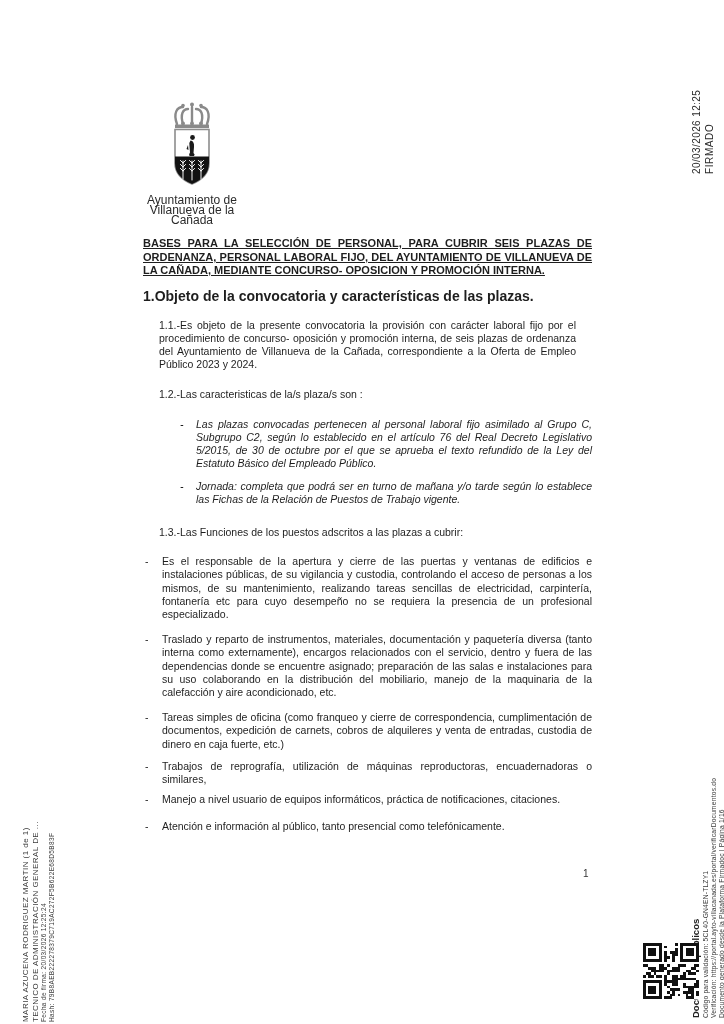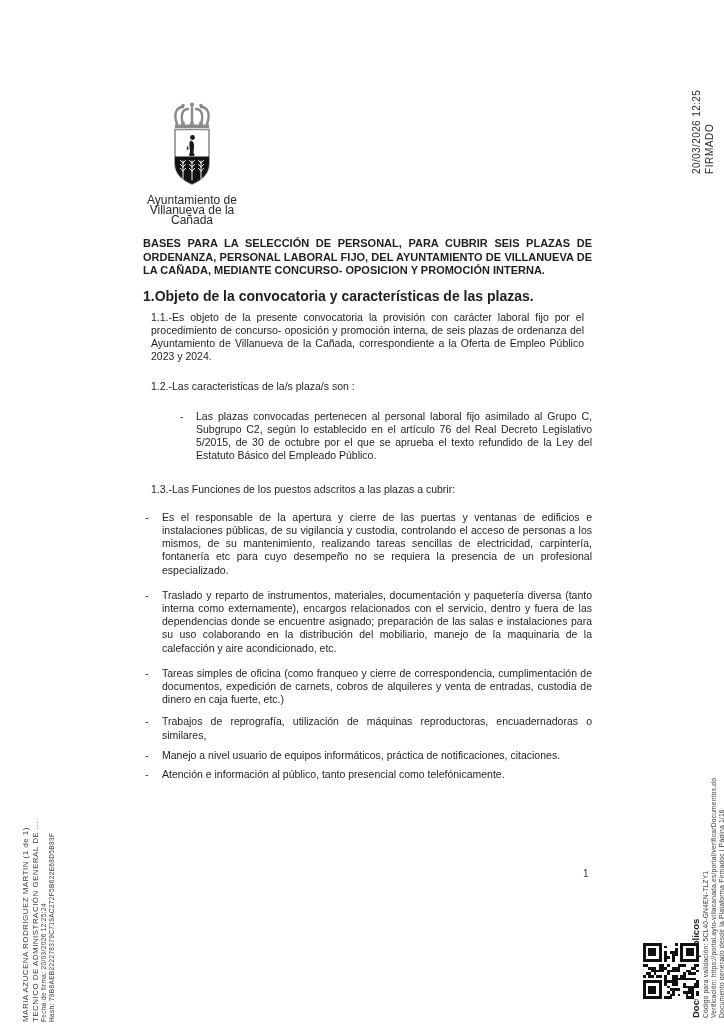--- a/index.html
+++ b/index.html
@@ -33,41 +33,42 @@
   
   .logo{position:absolute;left:146px;top:101px;width:92px;text-align:center;}
   .logo svg{display:inline-block;}
   .logo-caption{margin-top:4px;font-size:12px;line-height:10px;color:#2b2b2b;}
   
   .content{position:absolute;left:143px;top:237px;width:449px;}
   .doc-title{
     margin:0 0 12px 0;
     font-size:11px;font-weight:bold;line-height:13.6px;
     text-align:justify;
+    text-decoration:underline;
   }
   .h1{margin:0 0 8px 0;font-size:14px;font-weight:bold;line-height:13px;}
-  .para{margin:8px;font-size:10.5px;line-height:13.2px;text-align:justify;}
+  .para{margin:16px;font-size:10.5px;line-height:13.2px;text-align:justify;}
   .p11{margin-bottom:0;}
   .p12{margin-top:16px;}
   .p13{margin-top:20px;}
   .list{margin-top:17px;}
   .list-outer{margin-top:15px;}
   .li{
     position:relative;
     font-size:10.5px;line-height:13.2px;text-align:justify;
     margin-bottom:9px;
   }
   .li::before{content:"-";position:absolute;left:0;top:0;}
-  .list-inner .li{margin-left:37px;padding-left:16px;}
+  .list-inner .li{margin-left:37px;padding-left:16px;font-style:italic;}
   .list-inner .li::before{left:0;}
   .list-outer .li{padding-left:19px;margin-bottom:12px;}
   .list-outer .li::before{left:2px;}
   .list-outer .li.g9{margin-bottom:9px;}
   .list-outer .li.g7{margin-bottom:7px;}
-  .list-outer .li.g6{margin-bottom:6px;}
+  .list-outer .li.g6{margin-bottom:14px;}
   .page-number{position:absolute;left:583px;top:868px;font-size:10px;color:#333;}
 </style>
 </head>
 <body>
 
 <div class="page">
 
   <div class="vtext left-margin">
     <div class="lm-big">MARIA AZUCENA RODRIGUEZ MARTIN (1 de 1)</div>
     <div class="lm-big">TECNICO DE ADMINISTRACIÓN GENERAL DE ...</div>
@@ -281,20 +282,21 @@
   </div>
 
   <div class="content">
     <p class="doc-title">BASES PARA LA SELECCIÓN DE PERSONAL, PARA CUBRIR SEIS PLAZAS DE ORDENANZA, PERSONAL LABORAL FIJO, DEL AYUNTAMIENTO DE VILLANUEVA DE LA CAÑADA, MEDIANTE CONCURSO- OPOSICION Y PROMOCIÓN INTERNA.</p>
     <p class="h1">1.Objeto de la convocatoria y características de las plazas.</p>
     <p class="para p11">1.1.-Es objeto de la presente convocatoria la provisión con carácter laboral fijo por el procedimiento de concurso- oposición y promoción interna, de seis plazas de ordenanza del Ayuntamiento de Villanueva de la Cañada, correspondiente a la Oferta de Empleo Público 2023 y 2024.</p>
     <p class="para p12">1.2.-Las caracteristicas de la/s plaza/s son :</p>
 
     <div class="list list-inner">
       <div class="li">Las plazas convocadas pertenecen al personal laboral fijo asimilado al Grupo C, Subgrupo C2, según lo establecido en el artículo 76 del Real Decreto Legislativo 5/2015, de 30 de octubre por el que se aprueba el texto refundido de la Ley del Estatuto Básico del Empleado Público.</div>
+      <div class="li">Jornada: completa que podrá ser en turno de mañana y/o tarde según lo establece las Fichas de la Relación de Puestos de Trabajo vigente.</div>
     </div>
 
     <p class="para p13">1.3.-Las Funciones de los puestos adscritos a las plazas a cubrir:</p>
 
     <div class="list list-outer">
       <div class="li">Es el responsable de la apertura y cierre de las puertas y ventanas de edificios e instalaciones públicas, de su vigilancia y custodia, controlando el acceso de personas a los mismos, de su mantenimiento, realizando tareas sencillas de electricidad, carpintería, fontanería etc para cuyo desempeño no se requiera la presencia de un profesional especializado.</div>
       <div class="li">Traslado y reparto de instrumentos, materiales, documentación y paquetería diversa (tanto interna como externamente), encargos relacionados con el servicio, dentro y fuera de las dependencias donde se encuentre asignado; preparación de las salas e instalaciones para su uso colaborando en la distribución del mobiliario, manejo de la maquinaria de la calefacción y aire acondicionado, etc.</div>
       <div class="li g9">Tareas simples de oficina (como franqueo y cierre de correspondencia, cumplimentación de documentos, expedición de carnets, cobros de alquileres y venta de entradas, custodia de dinero en caja fuerte, etc.)</div>
       <div class="li g7">Trabajos de reprografía, utilización de máquinas reproductoras, encuadernadoras o similares,</div>
       <div class="li g6">Manejo a nivel usuario de equipos informáticos, práctica de notificaciones, citaciones.</div>

